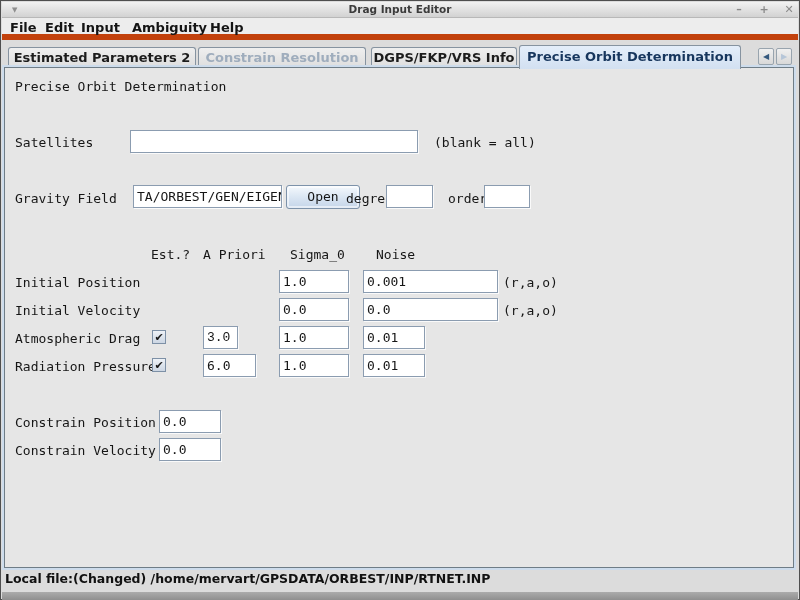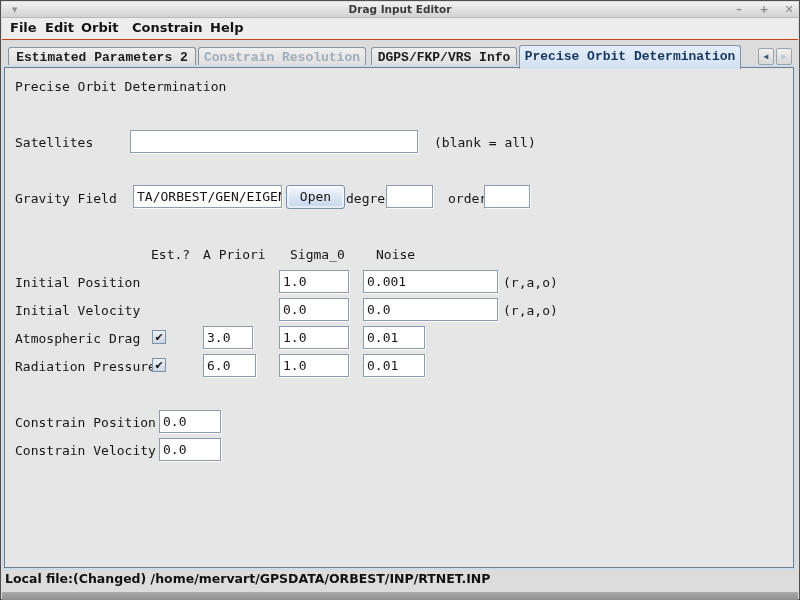--- a/index.html
+++ b/index.html
@@ -15,25 +15,25 @@
               border-bottom:1px solid #b8b8b8; }
   .title-text { position:absolute; left:0; right:0; top:1px; text-align:center;
                 font-size:10.5px; font-weight:bold; color:#3c3c3c; }
   .win-menu-icon { position:absolute; left:10px; top:4px; font-size:7px; color:#8f8f8f; }
   .win-btn { position:absolute; top:0; width:18px; height:15px; text-align:center;
              font-size:11px; font-weight:bold; color:#8a8a8a; line-height:15px; cursor:default; }
   .btn-min { left:728px; } .btn-max { left:753px; } .btn-close { left:778px; }
 
   
   .menubar { position:absolute; left:1px; top:17px; width:796px; height:22px;
-             background:#ededed; border-bottom:1px solid #c2410c; }
+             background:#ededed; border-bottom:6px solid #c2410c; }
   .menu-item { position:absolute; top:2px; font-size:13px; font-weight:bold; color:#141414; }
 
   
-  .tabbar { position:absolute; left:0; top:44px; width:798px; height:23px;font-family:Liberation Mono, monospace; }
+  .tabbar { position:absolute; left:0; top:44px; width:798px; height:23px; }
   .tab { position:absolute; top:2px; height:21px; text-align:center; font-size:13px;
          font-weight:bold; color:#1c1c1c; line-height:20px;
          background:linear-gradient(#efefef,#dddddd);
          border:1px solid #8693a0; border-bottom:none;
          border-radius:3px 3px 0 0; z-index:1; }
   .tab.disabled { color:#9fadbd; }
   .tab.active { top:0; height:24px; line-height:22px; color:#17365d;
                 background:linear-gradient(#e4eefa,#d2e0f1); z-index:3; }
   .tab-scroll { position:absolute; top:3px; width:16px; height:17px;
                 background:linear-gradient(#f0f0f0,#d8d8d8); border:1px solid #98a4ae;
@@ -83,22 +83,22 @@
     <span class="win-menu-icon">▼</span>
     <span class="title-text">Drag Input Editor</span>
     <span class="win-btn btn-min">–</span>
     <span class="win-btn btn-max">+</span>
     <span class="win-btn btn-close">✕</span>
   </div>
 
   <div class="menubar">
     <span class="menu-item" style="left:8px">File</span>
     <span class="menu-item" style="left:43px">Edit</span>
-    <span class="menu-item" style="left:79px">Orbit</span>
-    <span class="menu-item" style="left:130px">Constrain</span>
+    <span class="menu-item" style="left:79px">Input</span>
+    <span class="menu-item" style="left:130px">Ambiguity</span>
     <span class="menu-item" style="left:208px">Help</span>
   </div>
 
   <div class="tabbar">
     <div class="tab" style="left:7px;width:188px">Estimated Parameters 2</div>
     <div class="tab disabled" style="left:197px;width:168px">Constrain Resolution</div>
     <div class="tab" style="left:370px;width:146px">DGPS/FKP/VRS Info</div>
     <div class="tab active" style="left:518px;width:222px">Precise Orbit Determination</div>
     <div class="tab-scroll left">◀</div>
     <div class="tab-scroll right">▶</div>
@@ -107,21 +107,21 @@
   <div class="panel"></div>
 
   <span class="lbl" style="left:14px;top:78px">Precise Orbit Determination</span>
 
   <span class="lbl" style="left:14px;top:134px">Satellites</span>
   <input class="tfield" style="left: 129px; top: 129px; width: 288px;" value="">
   <span class="lbl" style="left:433px;top:134px">(blank = all)</span>
 
   <span class="lbl" style="left:14px;top:190px">Gravity Field</span>
   <div class="tfield clip-left" style="left:132px;top:184px;width:149px">TA/ORBEST/GEN/EIGEN2.</div>
-  <div class="open-btn" style="left:285px;top:184px;width:59px">Open</div>
+  <div class="open-btn" style="left:285px;top:184px;width:74px">Open</div>
   <span class="lbl" style="left:345px;top:190px">degree</span>
   <input class="tfield" style="left: 385px; top: 184px; width: 47px;" value="">
   <span class="lbl" style="left:447px;top:190px">order</span>
   <input class="tfield" style="left: 483px; top: 184px; width: 46px;" value="">
 
   <span class="lbl" style="left:150px;top:246px">Est.?</span>
   <span class="lbl" style="left:202px;top:246px">A Priori</span>
   <span class="lbl" style="left:289px;top:246px">Sigma_0</span>
   <span class="lbl" style="left:375px;top:246px">Noise</span>
 
@@ -130,21 +130,21 @@
   <input class="tfield" style="left: 362px; top: 269px; width: 135px;" value="0.001">
   <span class="lbl" style="left:502px;top:274px">(r,a,o)</span>
 
   <span class="lbl" style="left:14px;top:302px">Initial Velocity</span>
   <input class="tfield" style="left: 278px; top: 297px; width: 70px;" value="0.0">
   <input class="tfield" style="left: 362px; top: 297px; width: 135px;" value="0.0">
   <span class="lbl" style="left:502px;top:302px">(r,a,o)</span>
 
   <span class="lbl" style="left:14px;top:330px">Atmospheric Drag</span>
   <div class="checkbox" style="left:151px;top:329px">✔</div>
-  <input class="tfield" style="left: 202px; top: 325px; width: 50px;" value="3.0">
+  <input class="tfield" style="left: 202px; top: 325px; width: 35px; font-family: Liberation Mono, monospace;" value="3.0">
   <input class="tfield" style="left: 278px; top: 325px; width: 70px;" value="1.0">
   <input class="tfield" style="left: 362px; top: 325px; width: 62px;" value="0.01">
 
   <span class="lbl" style="left:14px;top:358px">Radiation Pressure</span>
   <div class="checkbox" style="left:151px;top:357px">✔</div>
   <input class="tfield" style="left: 202px; top: 353px; width: 53px;" value="6.0">
   <input class="tfield" style="left: 278px; top: 353px; width: 70px;" value="1.0">
   <input class="tfield" style="left: 362px; top: 353px; width: 62px;" value="0.01">
 
   <span class="lbl" style="left:14px;top:414px">Constrain Position</span>

